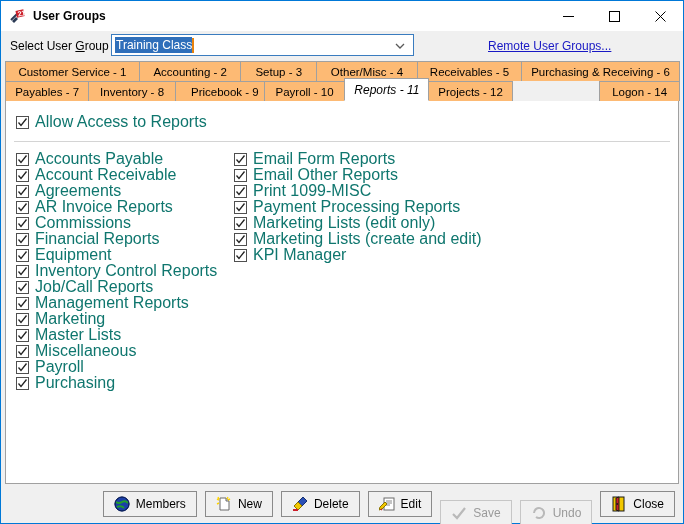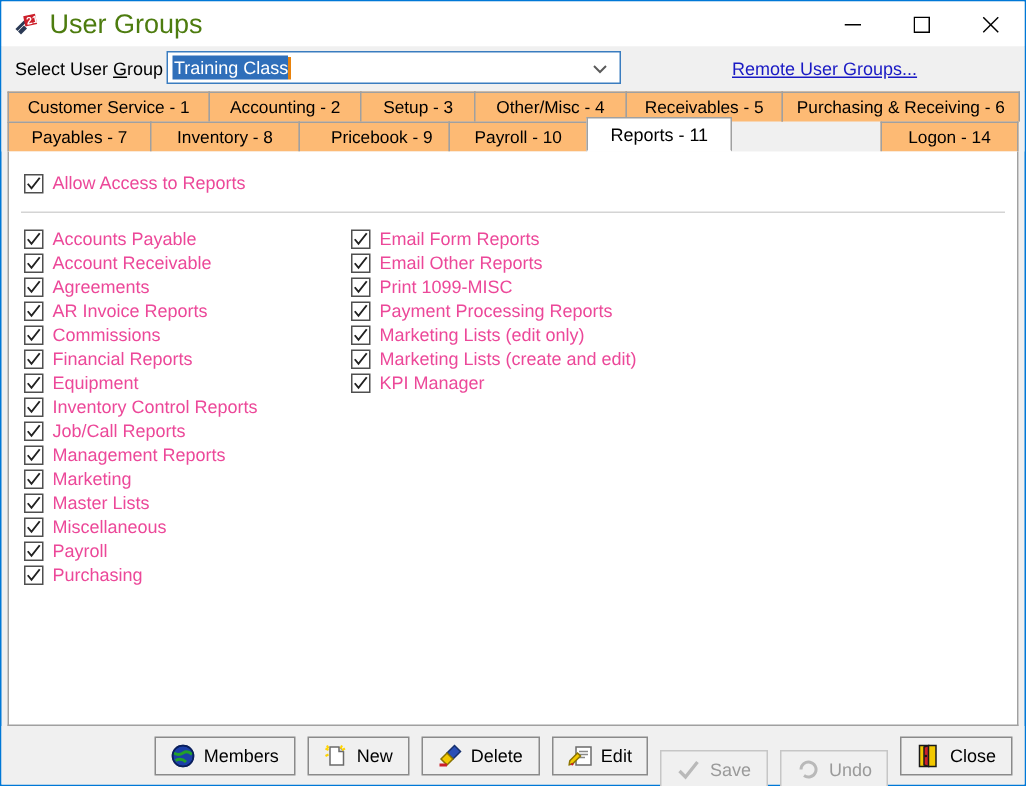--- a/index.html
+++ b/index.html
@@ -37,24 +37,25 @@
     position: relative;
   }
   #title-icon {
     width: 16px; height: 16px;
     margin-left: 9px;
     margin-right: 7px;
     position: relative;
     flex: 0 0 auto;
   }
   #title-text {
-    font-size: 18px;
-    color: #4d7c0f;
+    font-size: 12px;
+    color: #000000;
     flex: 1 1 auto;
     white-space: nowrap;
+    font-weight: bold;
   }
   .win-btn {
     width: 46px;
     height: 30px;
     display: flex;
     align-items: center;
     justify-content: center;
     flex: 0 0 auto;
   }
   .win-btn svg { display:block; }
@@ -198,22 +199,22 @@
     background: #ffffff;
     flex: 0 0 auto;
     position: relative;
     margin-right: 6px;
   }
   .cb-box svg {
     position: absolute;
     left: 0; top: 0;
   }
   .cb-label {
-    font-size: 12px;
-    color: #ec4899;
+    font-size: 16px;
+    color: #0f766e;
     line-height: 14px;
   }
 
   
   #bottom-bar {
     flex: 0 0 auto;
     height: 39px;
     background: #f0f0f0;
     position: relative;
     display: flex;
@@ -326,22 +327,25 @@
         </div>
         <div class="tab" style="width: 100px;">
           <span>Inventory - 8</span>
         </div>
         <div class="tab" style="width: 101px; padding-left: 10px;">
           <span>Pricebook - 9</span>
         </div>
         <div class="tab" style="width: 93px;">
           <span>Payroll - 10</span>
         </div>
-        <div class="tab selected" style="width: 97px;">
+        <div class="tab selected" style="width: 97px; font-style: italic;">
           <span>Reports - 11</span>
+        </div>
+        <div class="tab" style="width: 96px;">
+          <span>Projects - 12</span>
         </div>
         <div class="tab" style="width: 101px; margin-top: 21px;">
           <span>Invoicing - 13</span>
         </div>
         <div class="tab" style="width: 92px;">
           <span>Logon - 14</span>
         </div>
       </div>
   </div>
 

